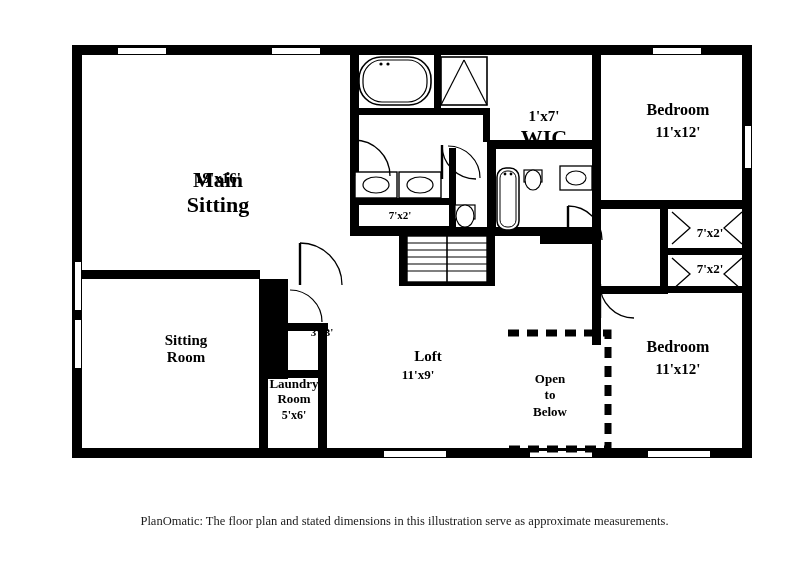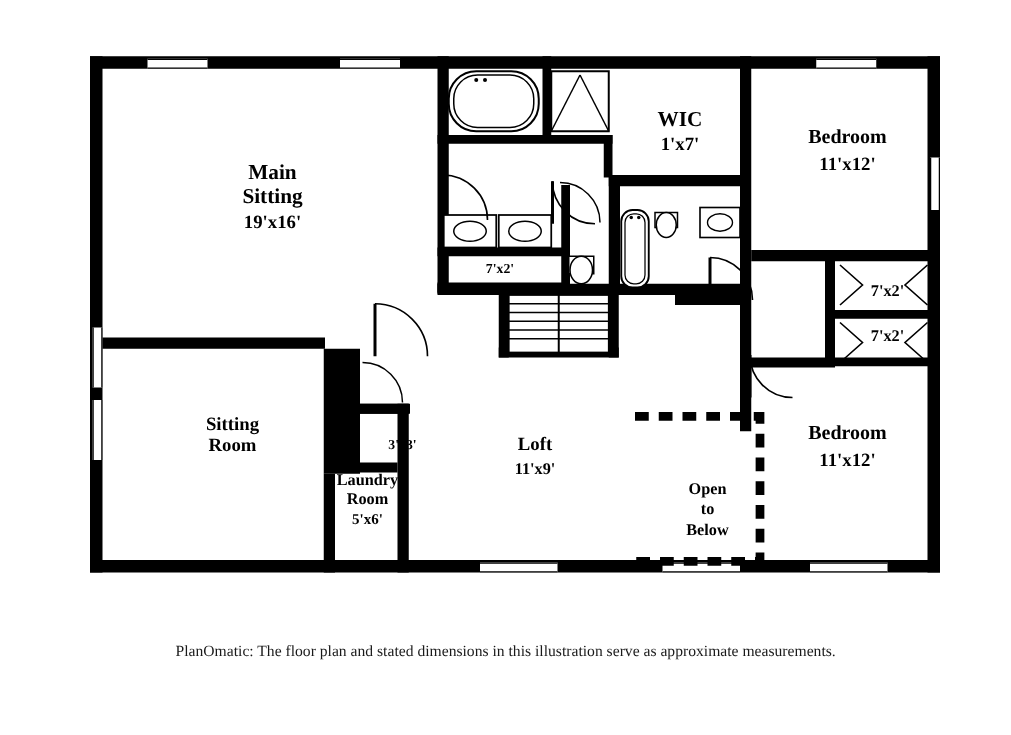--- a/index.html
+++ b/index.html
@@ -31,21 +31,21 @@
   }
   
   .label {
     position: absolute;
     text-align: center;
     font-weight: bold;
     line-height: 1.12;
     color: #000000;
     white-space: pre-line;
   }
-  .label.sz18 { font-size: 17px; }
+  .label.sz18 { font-size: 22px; margin-top: 40px; }
   .label.sz15 { font-size: 15px; }
   .label.sz13 { font-size: 13px; }
   .label.sz11 { font-size: 11px; }
   
   .fixtures {
     position: absolute;
     left: 0; top: 0;
     width: 809px;
     height: 588px;
     pointer-events: none;
@@ -195,37 +195,37 @@
   <div class="label sz15" style="left:120px; top:170px; width:196px;">19'x16'</div>
 
   <div class="label sz15" style="left:104px; top:332px; width:164px;">Sitting
 Room</div>
 
   <div class="label sz13" style="left:258px; top:377px; width:72px;">Laundry
 Room</div>
   <div class="label sz12" style="left:258px; top:409px; width:72px; font-size:12px;">5'x6'</div>
 
   <div class="label sz15" style="left:380px; top:348px; width:96px;">Loft</div>
-  <div class="label sz13" style="left:380px; top:368px; width:96px;">11'x9'</div>
+  <div class="label sz13" style="left:370px; top:368px; width:96px;">11'x9'</div>
 
   <div class="label sz18" style="left:500px; top:86px; width:88px;">WIC</div>
   <div class="label sz15" style="left:500px; top:108px; width:88px;">1'x7'</div>
 
   <div class="label sz17" style="left:610px; top:101px; width:136px; font-size:16px;">Bedroom</div>
   <div class="label sz15" style="left:610px; top:124px; width:136px;">11'x12'</div>
 
   <div class="label sz17" style="left:610px; top:338px; width:136px; font-size:16px;">Bedroom</div>
   <div class="label sz15" style="left:610px; top:361px; width:136px;">11'x12'</div>
 
-  <div class="label sz13" style="left:526px; top:371px; width:80px; line-height:1.25;margin-top:12px;">Open
+  <div class="label sz13" style="left:510px; top:371px; width:80px; line-height:1.25;">Open
 to
 Below</div>
 
   <div class="label sz11" style="left:358px; top:209px; width:84px;">7'x2'</div>
   <div class="label sz13" style="left:668px; top:226px; width:84px;">7'x2'</div>
   <div class="label sz13" style="left:668px; top:262px; width:84px;">7'x2'</div>
-  <div class="label sz11" style="left:300px; top:350px; width:44px;">3'x3'</div>
+  <div class="label sz11" style="left:300px; top:326px; width:44px;">3'x3'</div>
 
   <div class="disclaimer" style="top:512px;">
     <span class="line1">PlanOmatic: The floor plan and stated dimensions in this illustration serve as approximate measurements.</span>
   </div>
 
 </div>
 
 </body></html>

